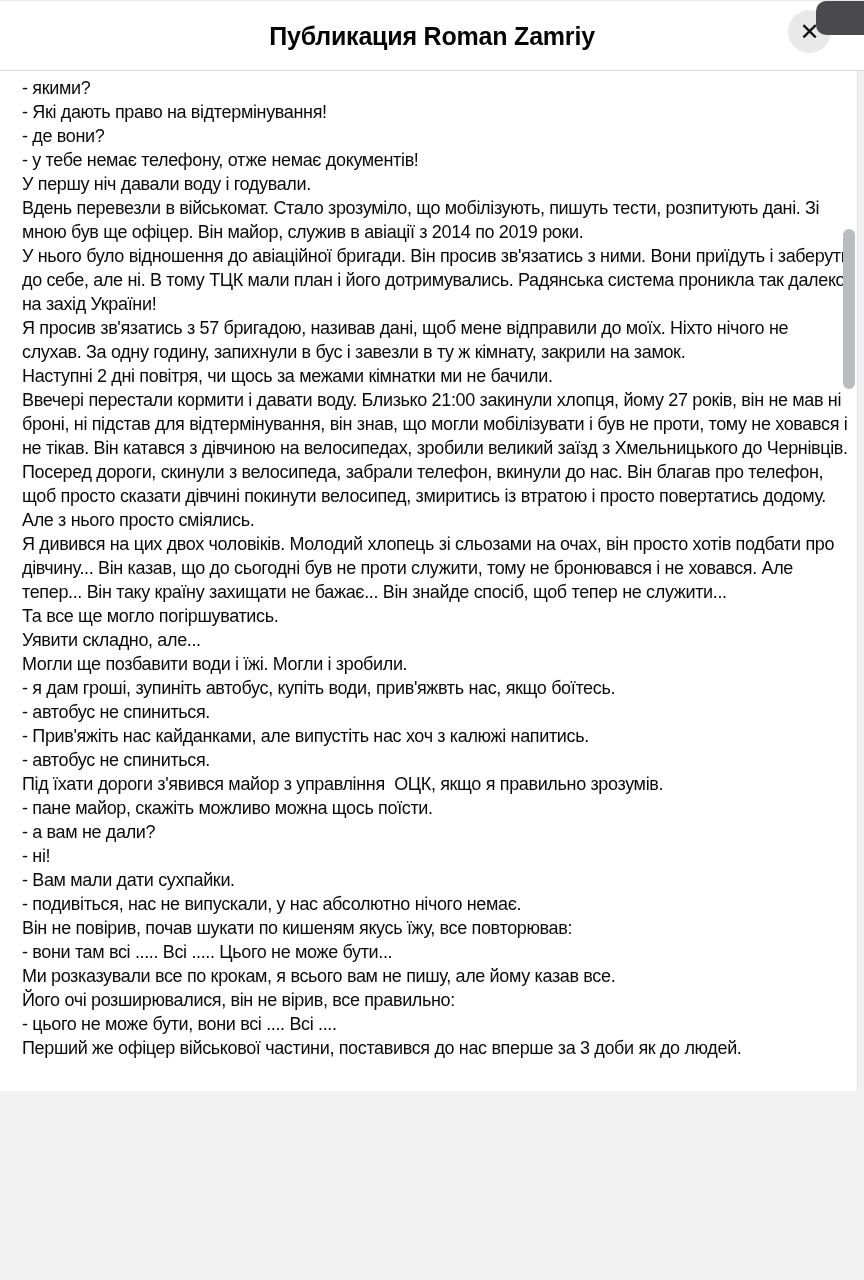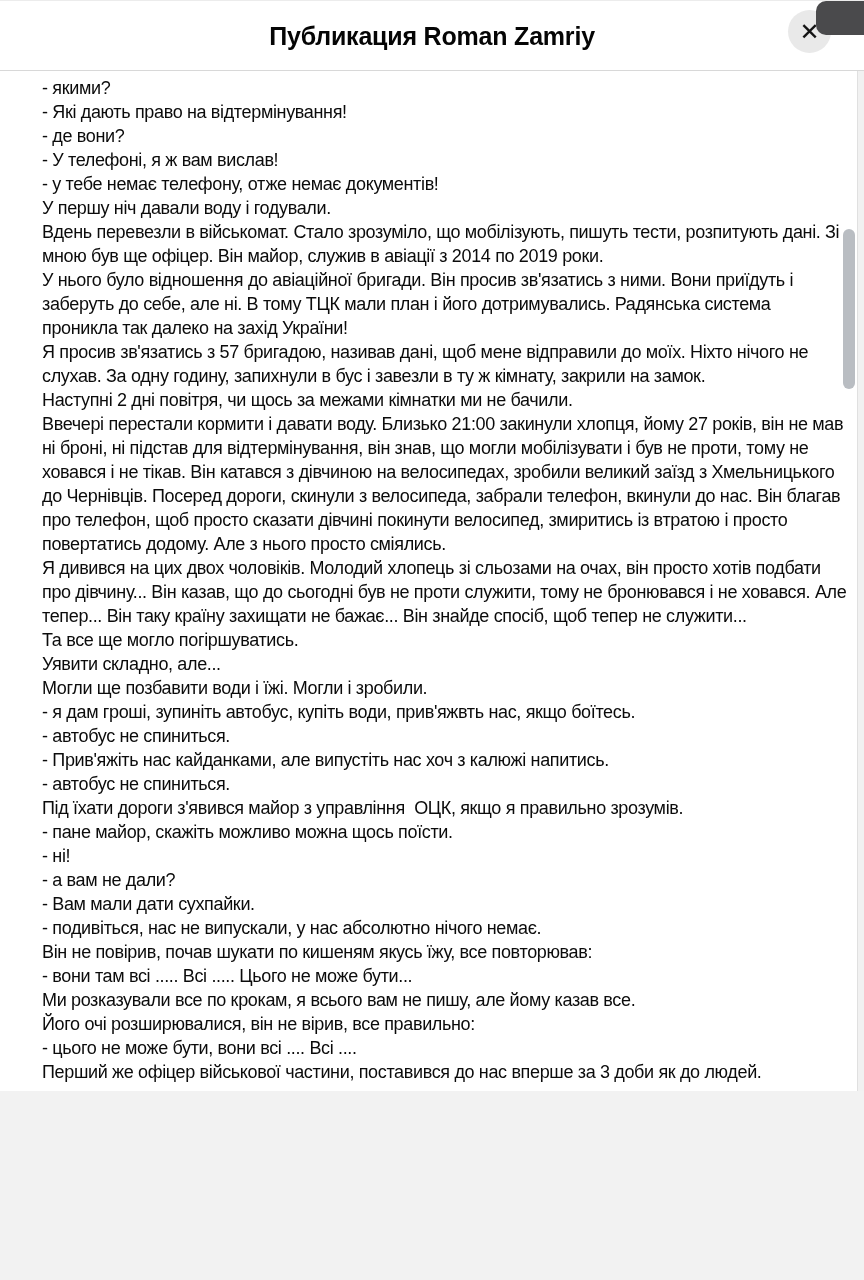--- a/index.html
+++ b/index.html
@@ -65,21 +65,20 @@
     width: 60px; height: 34px;
     background: #4a4a4c;
     border-radius: 10px;
     z-index: 5;
   }
   
   .content {
     position: relative;
     padding: 5px 14px 0 22px;
     z-index: 2;
-    margin-left: 20px;
   }
   .content p {
     margin: 0;
     font-size: 18px;
     line-height: 24px;
     letter-spacing: -0.35px;
     color: #0b0b0b;
     white-space: pre-wrap;
   }
   
@@ -105,40 +104,39 @@
     </button>
   </header>
 
   <div class="corner-overlay"></div>
 
   <main class="content">
     <div>
         <p>- якими?</p>
         <p>- Які дають право на відтермінування!</p>
         <p>- де вони?</p>
-        <p>- У телефоні, я ж вам вислав!</p>
         <p>- у тебе немає телефону, отже немає документів!</p>
         <p>У першу ніч давали воду і годували.</p>
         <p>Вдень перевезли в військомат. Стало зрозуміло, що мобілізують, пишуть тести, розпитують дані. Зі мною був ще офіцер. Він майор, служив в авіації з 2014 по 2019 роки.</p>
         <p>У нього було відношення до авіаційної бригади. Він просив зв'язатись з ними. Вони приїдуть і заберуть до себе, але ні. В тому ТЦК мали план і його дотримувались. Радянська система проникла так далеко на захід України!</p>
         <p>Я просив зв'язатись з 57 бригадою, називав дані, щоб мене відправили до моїх. Ніхто нічого не слухав. За одну годину, запихнули в бус і завезли в ту ж кімнату, закрили на замок.</p>
         <p>Наступні 2 дні повітря, чи щось за межами кімнатки ми не бачили.</p>
         <p>Ввечері перестали кормити і давати воду. Близько 21:00 закинули хлопця, йому 27 років, він не мав ні броні, ні підстав для відтермінування, він знав, що могли мобілізувати і був не проти, тому не ховався і не тікав. Він катався з дівчиною на велосипедах, зробили великий заїзд з Хмельницького до Чернівців. Посеред дороги, скинули з велосипеда, забрали телефон, вкинули до нас. Він благав про телефон, щоб просто сказати дівчині покинути велосипед, змиритись із втратою і просто повертатись додому. Але з нього просто сміялись.</p>
         <p>Я дивився на цих двох чоловіків. Молодий хлопець зі сльозами на очах, він просто хотів подбати про дівчину... Він казав, що до сьогодні був не проти служити, тому не бронювався і не ховався. Але тепер... Він таку країну захищати не бажає... Він знайде спосіб, щоб тепер не служити...</p>
         <p>Та все ще могло погіршуватись.</p>
         <p>Уявити складно, але...</p>
         <p>Могли ще позбавити води і їжі. Могли і зробили.</p>
         <p>- я дам гроші, зупиніть автобус, купіть води, прив'яжвть нас, якщо боїтесь.</p>
         <p>- автобус не спиниться.</p>
         <p>- Прив'яжіть нас кайданками, але випустіть нас хоч з калюжі напитись.</p>
         <p>- автобус не спиниться.</p>
         <p>Під їхати дороги з'явився майор з управління  ОЦК, якщо я правильно зрозумів.</p>
         <p>- пане майор, скажіть можливо можна щось поїсти.</p>
+        <p>- а вам не дали?</p>
         <p>- ні!</p>
-        <p>- а вам не дали?</p>
         <p>- Вам мали дати сухпайки.</p>
         <p>- подивіться, нас не випускали, у нас абсолютно нічого немає.</p>
         <p>Він не повірив, почав шукати по кишеням якусь їжу, все повторював:</p>
         <p>- вони там всі ..... Всі ..... Цього не може бути...</p>
         <p>Ми розказували все по крокам, я всього вам не пишу, але йому казав все.</p>
         <p>Його очі розширювалися, він не вірив, все правильно:</p>
         <p>- цього не може бути, вони всі .... Всі ....</p>
         <p>Перший же офіцер військової частини, поставився до нас вперше за 3 доби як до людей.</p>
       </div>
   </main>

